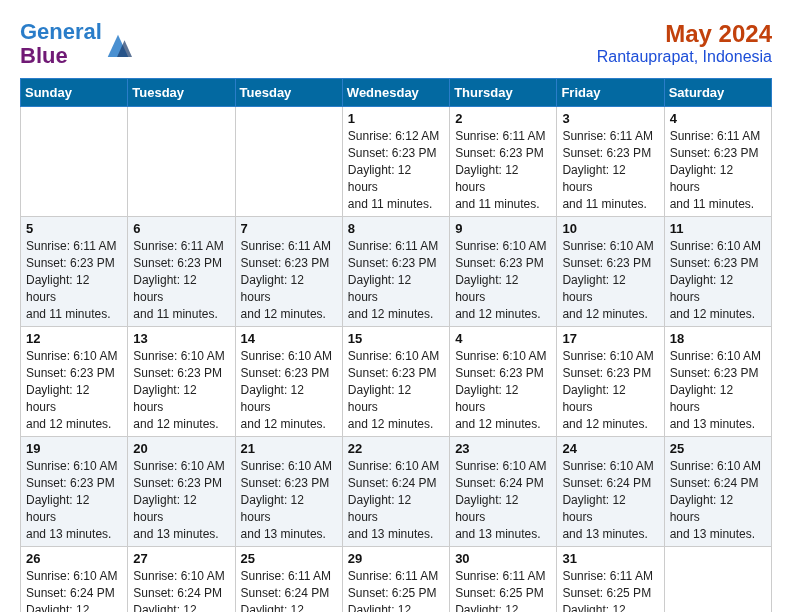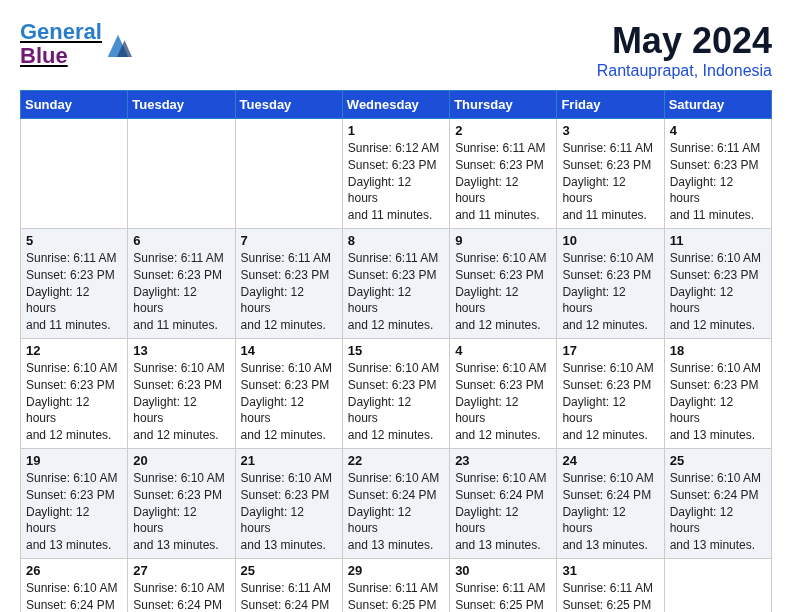--- a/index.html
+++ b/index.html
@@ -31,35 +31,35 @@
     }
     .logo-icon {
       width: 28px;
       height: 28px;
       margin-left: 2px;
     }
     .title-block {
       text-align: right;
     }
     .month-title {
-      font-size: 36px;
+      font-size: 24px;
       font-weight: bold;
-      color: #0f172a;
+      color: #c2410c;
     }
     .location {
       font-size: 16px;
       color: #1d4ed8;
     }
     .calendar {
       width: 100%;
       border-collapse: collapse;
       border: 1px solid #ccc;
     }
     .calendar th {
-      background: #1d4ed8;
+      background: #0369a1;
       color: #fff;
       font-size: 13px;
       font-weight: bold;
       padding: 6px 4px;
       text-align: left;
       border: 1px solid #2a7dc9;
     }
     .calendar td {
       border: 1px solid #ccc;
       vertical-align: top;
@@ -90,21 +90,21 @@
     .calendar tr:nth-child(even) .empty-cell {
       background: #f0f4f8 !important;
     }
   </style>
 </head>
 <body>
 
 <div class="header">
   <div class="logo">
     <div>
-      <div style="display:flex;align-items:center;text-decoration:underline;">
+      <div style="display:flex;align-items:center;">
         <div class="logo-text">
           <span>General</span><br>
           <span style="color:#701a75">Blue</span>
         </div>
         <svg class="logo-icon" viewBox="0 0 30 28" fill="none">
           <polygon points="4,28 15,4 26,28" fill="#2a7dc9" opacity="0.85"></polygon>
           <polygon points="14,28 22,10 30,28" fill="#1a3a6b" opacity="0.7"></polygon>
         </svg>
       </div>
     </div>

